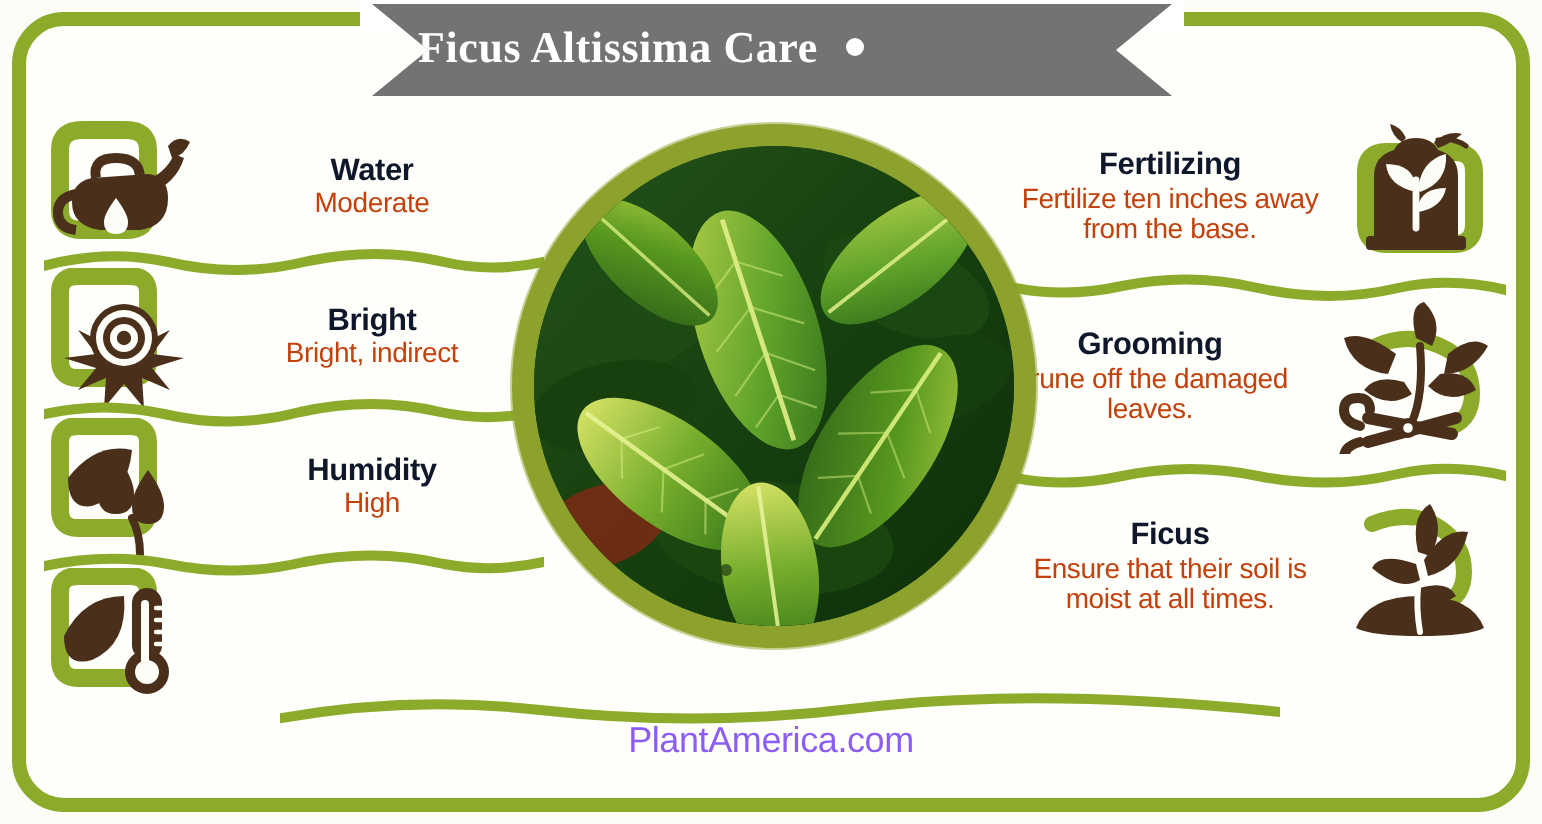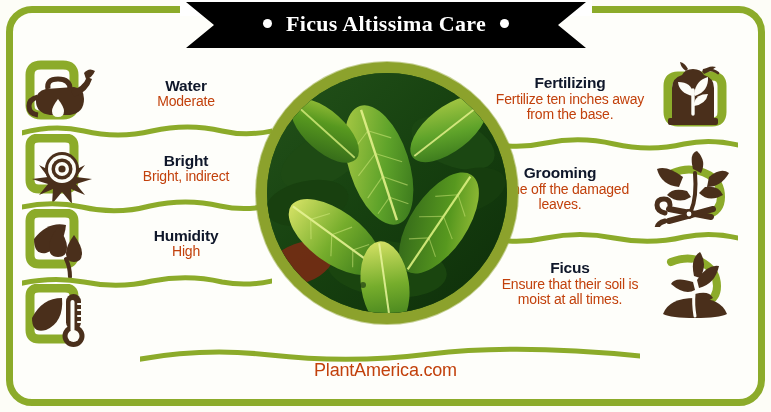--- a/index.html
+++ b/index.html
@@ -25,45 +25,45 @@
   }
   
   .frame-top-mask{
     position:absolute;left:180px;top:0px;width:412px;height:16px;
     background:#ffffff;
   }
   
   .banner{
     position:absolute;left:186px;top:2px;
     width:400px;height:46px;
-    background:#000000;
+    background:#737373;
     -webkit-clip-path:polygon(0% 0%, 100% 0%, 100% 0%, 93% 50%, 100% 100%, 100% 100%, 0% 100%, 7% 50%);
     clip-path:polygon(14px 0%, 386px 0%, 400px 0%, 372px 50%, 400px 100%, 386px 100%, 14px 100%, 0px 100%, 28px 50%, 0px 0%);
-    display:flex;align-items:center;justify-content:center;
+    display:flex;align-items:center;justify-content:flex-start;
     z-index:6;
   }
   .banner-inner{display:flex;align-items:center;gap:14px;padding-bottom:3px;}
   .banner-dot{
     width:9px;height:9px;border-radius:50%;background:#ffffff;flex:none;
   }
   .banner-title{
     font-family:"Liberation Serif", serif;
     font-weight:bold;
     font-size:22px;
     color:#ffffff;
     letter-spacing:.3px;
     white-space:nowrap;
   }
   
   .col{
     position:absolute;top:56px;width:246px;height:300px;
     z-index:3;
   }
   .col-left{left:22px;}
-  .col-right{left:488px;}
+  .col-right{left:503px;}
   .row{
     position:relative;height:75px;
     display:flex;align-items:center;
     box-sizing:border-box;
   }
   .col-left .row{flex-direction:row;}
   .col-right .row{flex-direction:row-reverse;}
   .icon-wrap{
     position:relative;width:82px;height:72px;flex:none;
     display:flex;align-items:center;justify-content:center;
@@ -100,21 +100,21 @@
     width:240px;height:240px;border-radius:50%;
     overflow:hidden;background:#1d4f16;
   }
   .circle-inner svg{display:block;}
   
   .footer{
     position:absolute;left:0;top:360px;width:771px;
     text-align:center;z-index:6;
   }
   .footer-text{
-    font-size:18px;color:#c2410c;
+    font-size:18px;color:#8b5cf6;
     font-family:"Liberation Sans", sans-serif;
     letter-spacing:-.2px;
   }
   .bottom-wave{
     position:absolute;left:140px;top:345px;width:500px;height:22px;z-index:4;
   }
 </style>
 </head>
 <body>
 

